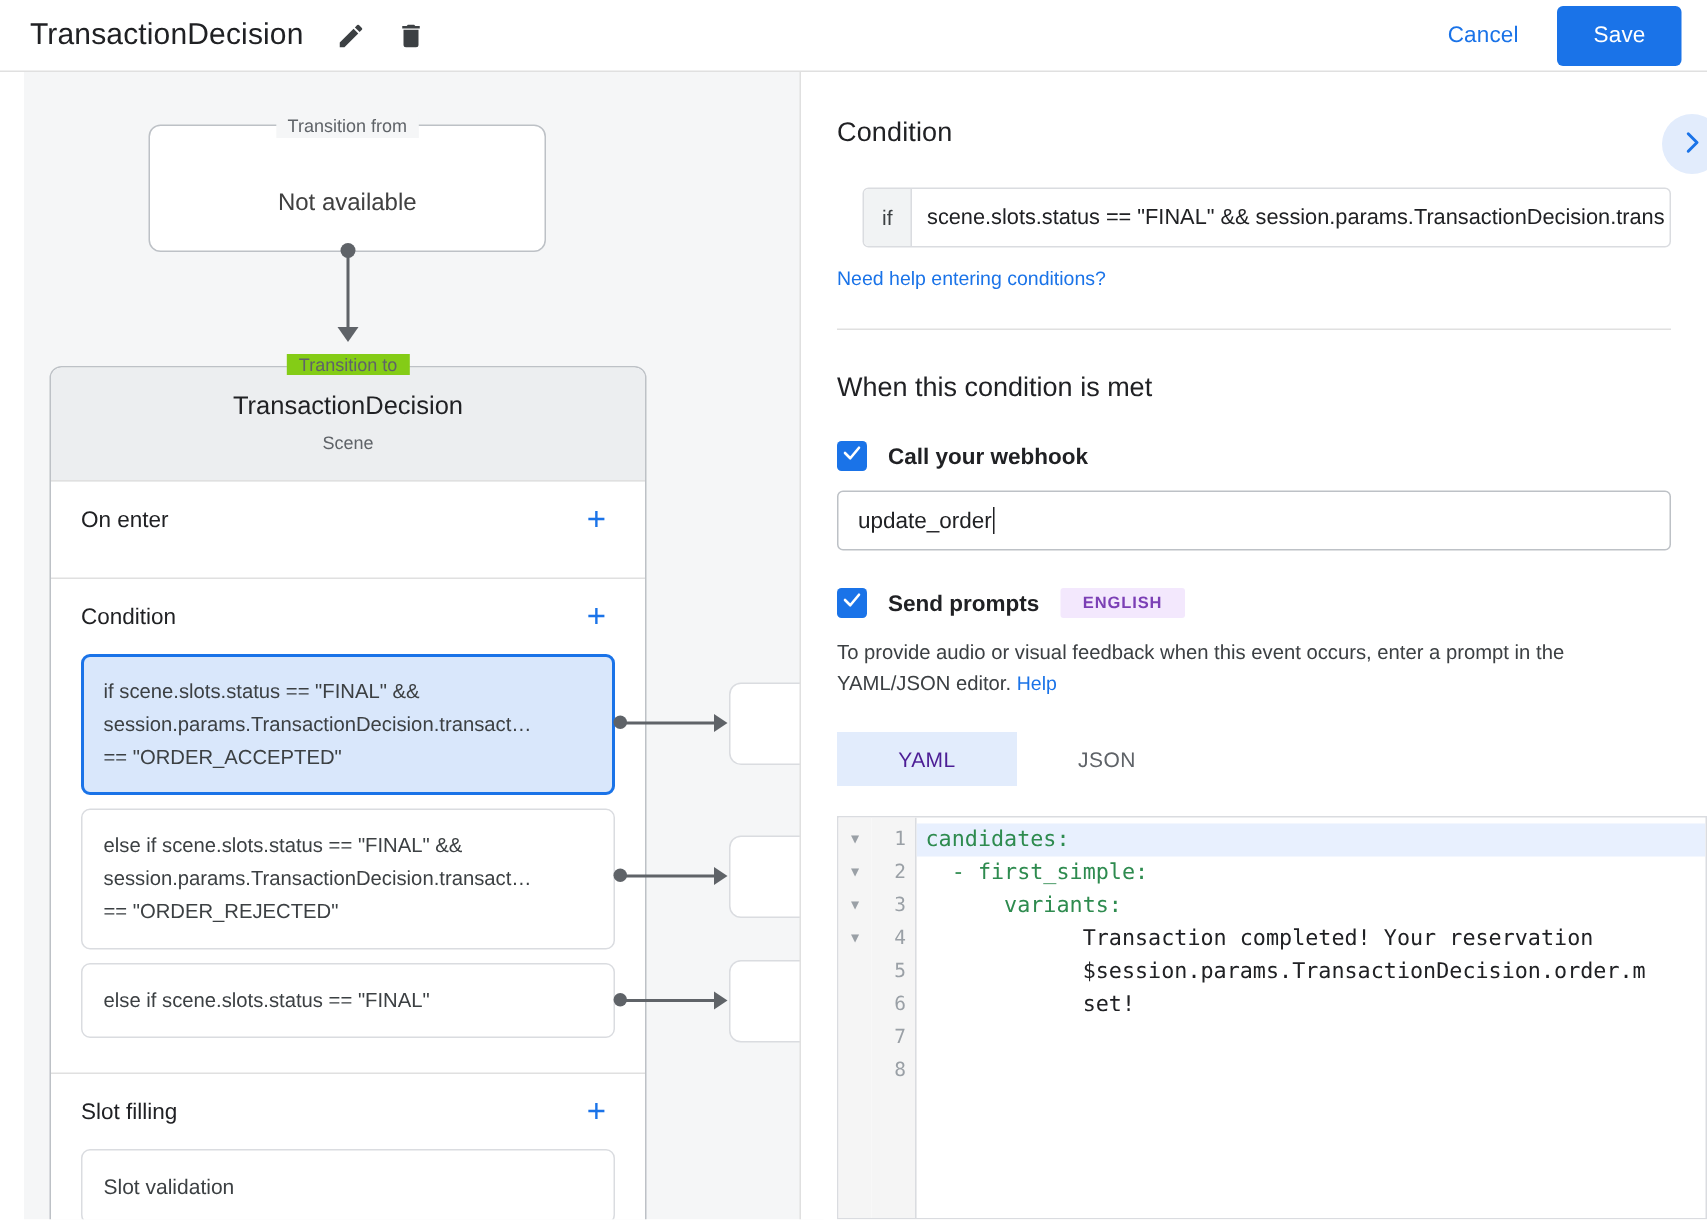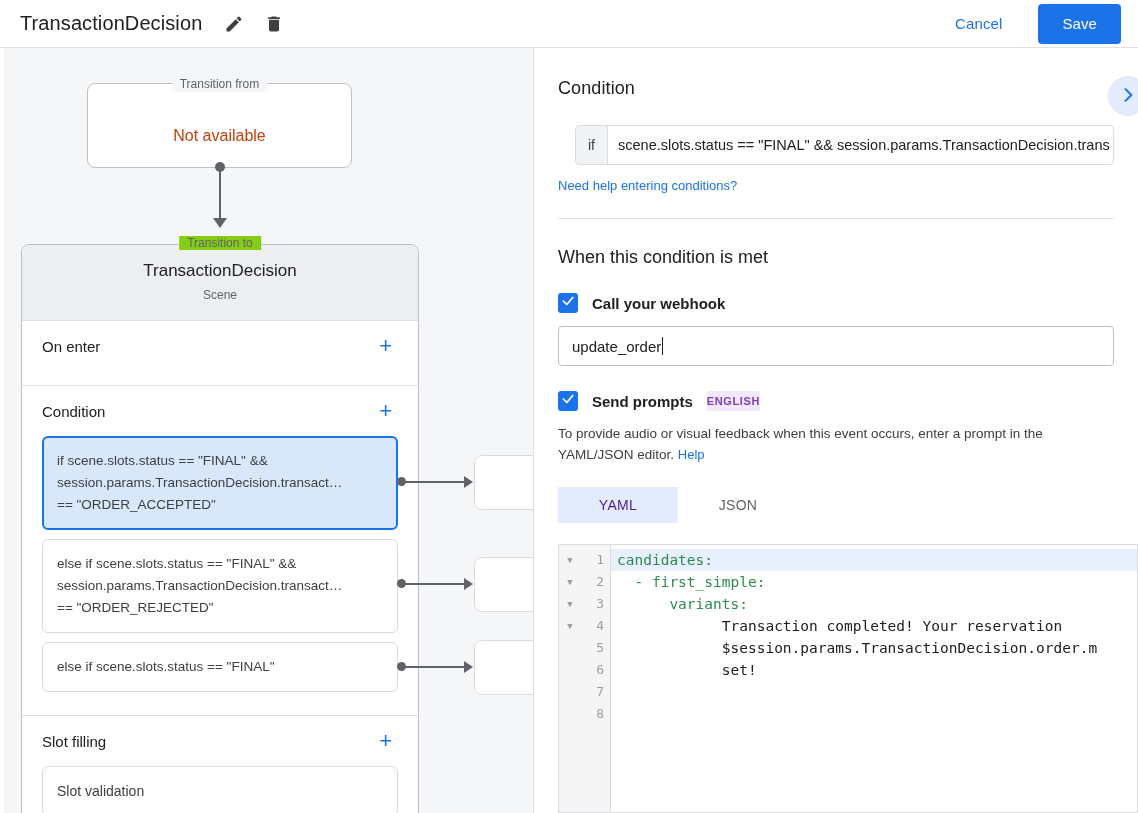--- a/index.html
+++ b/index.html
@@ -22,36 +22,36 @@
     white-space: nowrap;
   }
   .icon-btn {
     width: 32px; height: 32px; display: flex; align-items: center; justify-content: center;
     border-radius: 50%; cursor: pointer; background: transparent; border: none;
   }
   .icon-btn svg { display: block; }
   #edit-icon-btn { margin-left: 16px; }
   #delete-icon-btn { margin-left: 8px; }
   .topbar-right {
-    margin-left: auto; display: flex; align-items: center; gap: 26px; margin-right: 17px;
+    margin-left: auto; display: flex; align-items: center; gap: 16px; margin-right: 17px;
   }
   .cancel-btn {
     background: none; border: none; color: #1a73e8; font-size: 15px;
     font-family: inherit; padding: 8px 10px; border-radius: 4px; cursor: pointer;
     letter-spacing: .1px;
   }
   .save-btn {
     background: #1a73e8; color: #fff; border: none; font-size: 15px;
     font-family: inherit; padding: 0 24px; height: 40px; border-radius: 4px;
     cursor: pointer; letter-spacing: .1px;
   }
 
   
   .canvas {
-    position: absolute; top: 48px; left: 4px; width: 533px; height: 765px;
+    position: absolute; top: 48px; left: 16px; width: 533px; height: 765px;
     background: #f5f6f7; overflow: hidden;
   }
   .canvas-divider {
     position: absolute; top: 48px; left: 533px; width: 1px; height: 765px;
     background: #e0e0e0;
   }
 
   
   .fs {
     position: absolute; border: 1px solid #bdc1c6; border-radius: 8px;
@@ -60,21 +60,21 @@
   .fs-legend {
     position: absolute; top: -8px; left: 50%; transform: translateX(-50%);
     background: #f5f6f7; padding: 0 8px; font-size: 12px; color: #5f6368;
     white-space: nowrap; line-height: 16px;
   }
 
   #transition-from-card {
     left: 83px; top: 35px; width: 265px; height: 85px;
     display: flex; align-items: center; justify-content: center;
   }
-  #transition-from-value { font-size: 16px; color: #c2410c; margin-top: 20px; }
+  #transition-from-value { font-size: 16px; color: #404040; margin-top: 20px; }
 
   
   .conn-line {
     position: absolute; background: #5f6368;
   }
   #conn-dot-top {
     position: absolute; left: 211px; top: 114px; width: 10px; height: 10px;
     border-radius: 50%; background: #5f6368;
   }
   #conn-vline { left: 215px; top: 119px; width: 1.5px; height: 57px; }
@@ -182,21 +182,21 @@
 
   .check-row { display: flex; align-items: center; gap: 14px; margin-top: 25px; }
   .checkbox {
     width: 20px; height: 20px; border-radius: 3px; background: #1a73e8;
     display: flex; align-items: center; justify-content: center; cursor: pointer;
     flex: 0 0 auto;
   }
   .check-label { font-size: 15px; color: #202124; font-weight: bold; }
   .lang-badge {
     background: #f3e8fd; color: #7b3fb5; font-size: 11px; letter-spacing: .6px;
-    padding: 4px 0; border-radius: 2px; font-weight: bold;
+    padding: 4px 15px; border-radius: 2px; font-weight: bold;
   }
   .desc {
     font-size: 13.5px; color: #3c4043; margin-top: 12px; line-height: 21px;
   }
   .text-input {
     margin-top: 13px; height: 40px; border: 1px solid #bdc1c6; border-radius: 4px;
     display: flex; align-items: center; padding: 0 13px; font-size: 15px;
     color: #202124; background: #fff; position: relative;
   }
   .caret {

